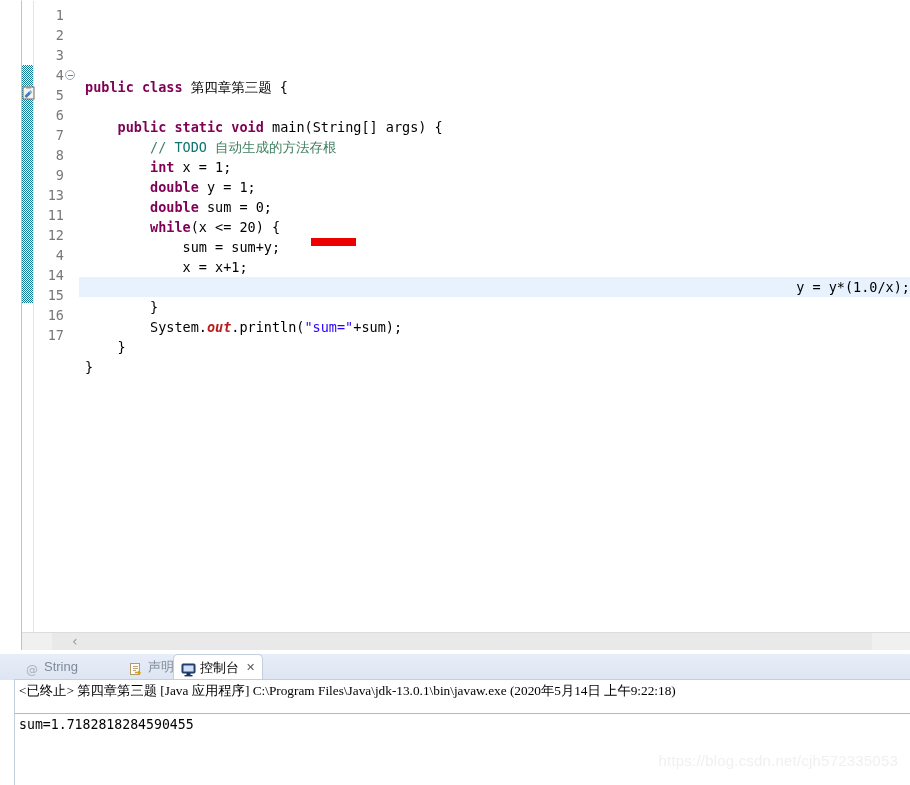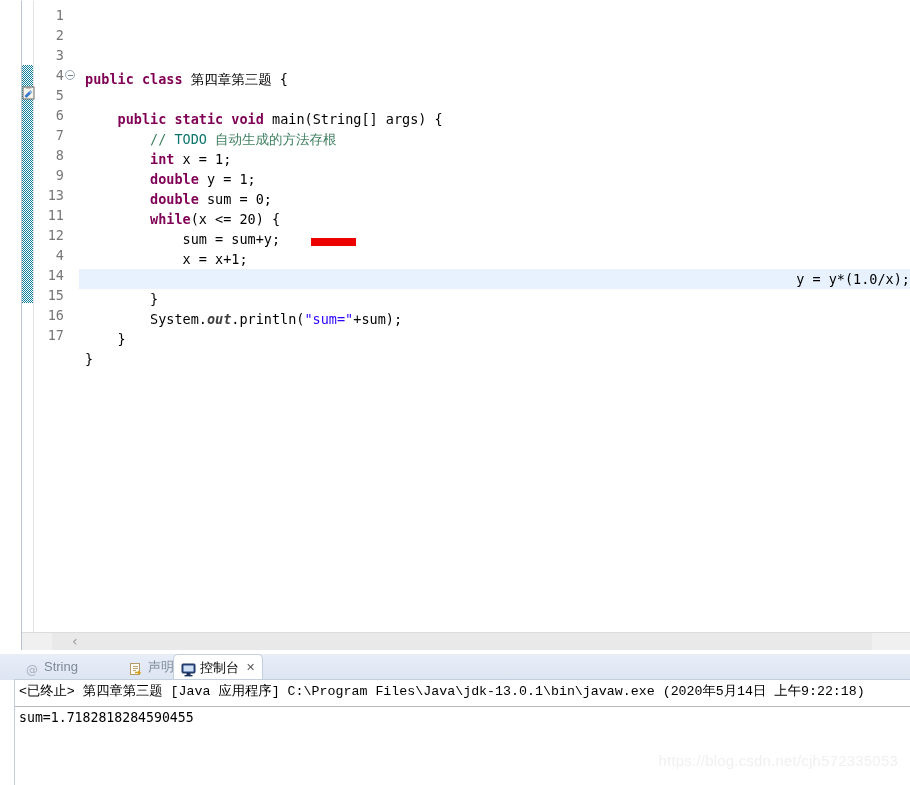--- a/index.html
+++ b/index.html
@@ -105,42 +105,42 @@
     flex: 0 0 13px;
     width: 13px;
     background: #ffffff;
   }
 
   
   #code-area {
     flex: 1 1 auto;
     position: relative;
     background: #ffffff;
-    padding-top: 0;
+    padding-top: 8px;
     font-family: "DejaVu Sans Mono", "Liberation Mono", monospace;
     font-size: 13.5px;
     color: #000000;
     white-space: pre;
     overflow: hidden;
   }
   .cline {
     height: 20px;
     line-height: 20px;
     padding-left: 6px;
     position: relative;
   }
   .cline.current {
     background: #e8f2fe;
     text-align: right;
   }
   .kw   { color: #7f0055; font-weight: bold; }
   .cmt  { color: #3f7f5f; }
   .todo { color: #0f766e; font-weight: normal; }
   .str  { color: #2a00ff; }
-  .sfld { color: #404040; font-weight: bold; font-style: italic; }
+  .sfld { color: #b91c1c; font-weight: bold; font-style: italic; }
   .plain{ color: #000000; }
 
   #red-mark {
     position: absolute;
     background: #ec0000;
     left: 232px;
     top: 237px;
     width: 45px;
     height: 8px;
     z-index: 5;
@@ -240,24 +240,24 @@
     left: 14px;
     top: 29px;
     width: 896px;
     height: 106px;
     background: #ffffff;
     border-top: 1px solid #c3cfdd;
     border-left: 1px solid #c3cfdd;
     box-sizing: border-box;
   }
   #console-status {
-    font-family: Liberation Mono, monospace;
+    font-family: Liberation Serif, serif;
     font-size: 13.3px;
     color: #000000;
-    padding: 2px 0 6px 4px;
+    padding: 2px 0 13px 4px;
     white-space: nowrap;
     border-bottom: 1px solid #b8b8b8;
     display: inline-block;
     width: 100%;
     box-sizing: border-box;
   }
   #console-output {
     font-family: "DejaVu Sans Mono", "Liberation Mono", monospace;
     font-size: 13.2px;
     color: #000000;

